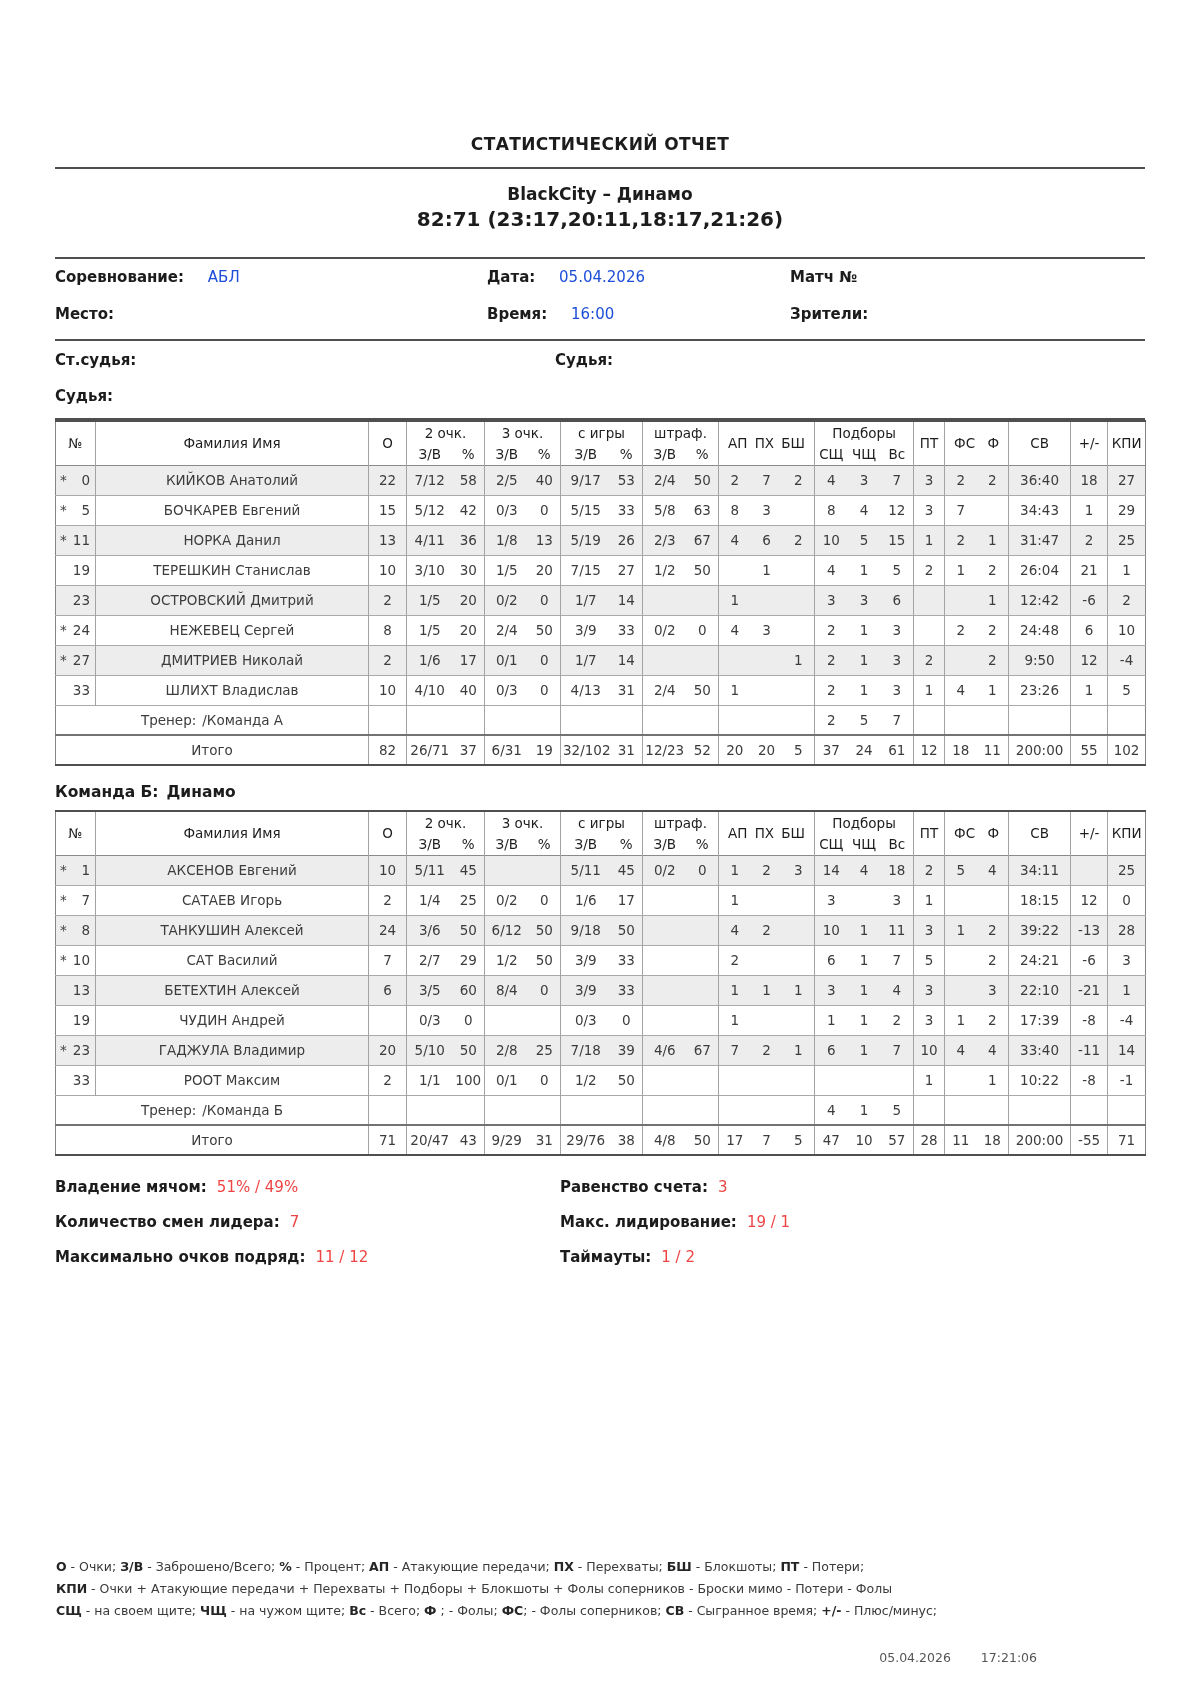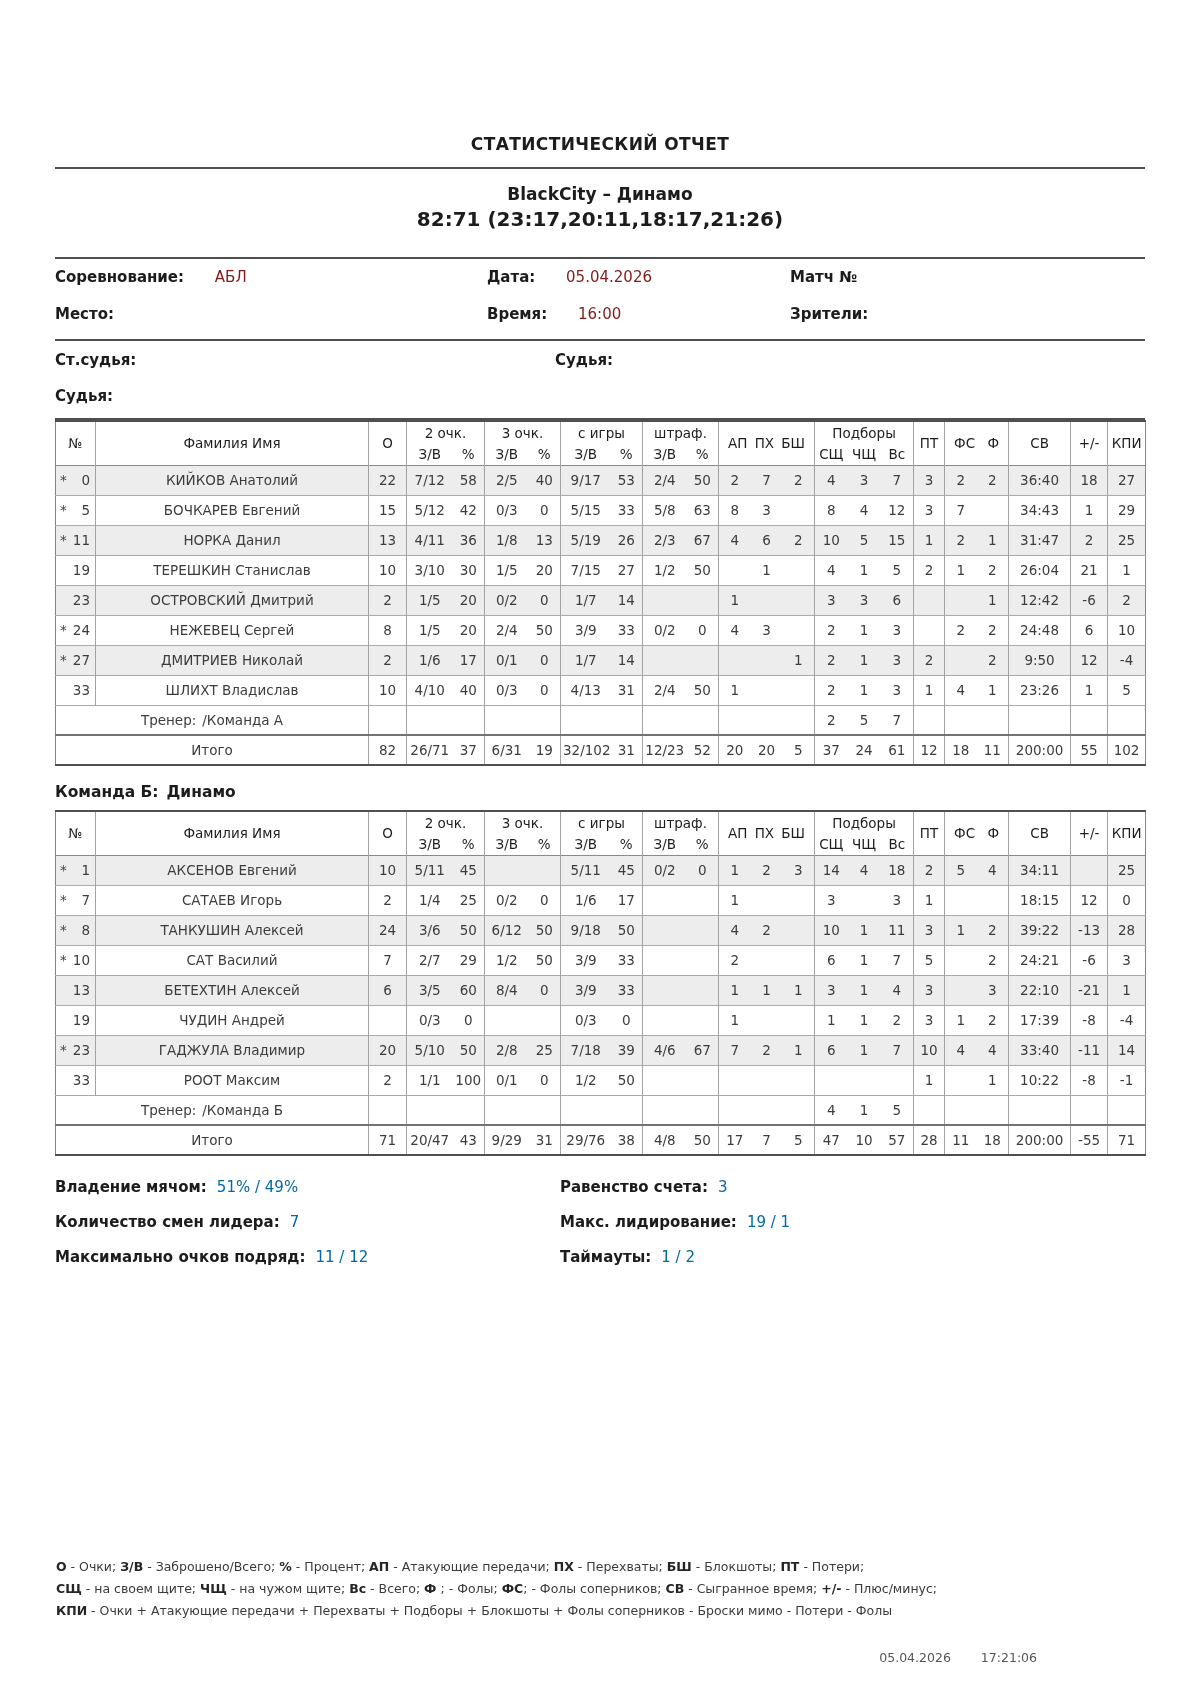--- a/index.html
+++ b/index.html
@@ -10,21 +10,21 @@
   .title { text-align:center; font-size:17px; font-weight:700; letter-spacing:.4px; margin-bottom:13px; color:#1c1c1c; }
   .rule { border-top:2px solid #4f4f4f; height:0; }
   .matchup { text-align:center; font-size:17px; font-weight:700; margin-top:15px; color:#1c1c1c; }
   .score { text-align:center; font-size:20px; font-weight:700; margin-top:3px; margin-bottom:26px; color:#1c1c1c; }
 
   .info-row { display:flex; padding-top:9px; height:37px; font-size:15px; }
   .icol1 { width:432px; } .icol2 { width:303px; } .icol3 { flex:1; }
   .ref-row { display:flex; padding-top:10px; height:36px; font-size:15px; }
   .rcol1 { width:500px; } .rcol2 { flex:1; }
   .ilabel { font-weight:700; color:#1c1c1c; }
-  .ival { margin-left:26px; color:#7f1d1d; }
+  .ival { margin-left:19px; color:#1d4ed8; }
 
   .team-heading { font-size:15.5px; font-weight:700; margin:13px 0 9px; color:#1c1c1c; }
   .team-heading .tname { margin-left:8px; }
 
   table.stats { border-collapse:collapse; table-layout:fixed; width:1090px;
     border-left:1px solid #858585; border-right:1px solid #858585;
     border-top:2px solid #4f4f4f; border-bottom:2px solid #4f4f4f; }
   .stats th, .stats td { padding:0 2px; font-size:13.5px; font-weight:400; color:#3c3c3c;
     white-space:nowrap; overflow:hidden; text-align:center; height:30px; }
   .stats thead th { height:22px; color:#1d1d1d; }
@@ -40,21 +40,21 @@
   tr.striped { background:#ededed; }
   .spread { display:flex; justify-content:space-between; padding:0 7px; }
   .tlabel { text-align:left; padding-left:4px; }
   .tlabel .tl2 { margin-left:6px; }
   .totlabel { text-align:right; padding-right:9px; color:#1d1d1d; }
 
   .summary { display:flex; margin-top:22px; font-size:15px; }
   .sum-col1 { width:505px; } .sum-col2 { flex:1; }
   .sum-item { display:flex; margin-bottom:17px; }
   .sum-label { font-weight:700; color:#1c1c1c; }
-  .sum-value { margin-left:10px; color:#0369a1; }
+  .sum-value { margin-left:10px; color:#ef4444; }
 
   .legend { position:absolute; left:56px; right:56px; top:1556px; font-size:12.5px; color:#3a3a3a; line-height:22px; }
   .legend b { font-weight:700; color:#252525; }
   .footer { position:absolute; top:1650px; right:163px; font-size:12.5px; color:#555; }
   .footer .ftime { margin-left:30px; }
 </style>
 </head>
 <body>
 
 <div class="page">
@@ -844,21 +844,21 @@
         </div>
         <div class="sum-item">
           <span class="sum-label">Таймауты:</span>
           <span class="sum-value">1 / 2</span>
         </div>
       </div>
   </div>
 
   <div class="legend" id="legend">
       <div><b>О</b><span> - Очки; </span><b>З/В</b><span> - Заброшено/Всего; </span><b>%</b><span> - Процент; </span><b>АП</b><span> - Атакующие передачи; </span><b>ПХ</b><span> - Перехваты; </span><b>БШ</b><span> - Блокшоты; </span><b>ПТ</b><span> - Потери;</span></div>
+      <div><b>КПИ</b><span> - Очки + Атакующие передачи + Перехваты + Подборы + Блокшоты + Фолы соперников - Броски мимо - Потери - Фолы</span></div>
       <div><b>СЩ</b><span> - на своем щите; </span><b>ЧЩ</b><span> - на чужом щите; </span><b>Вс</b><span> - Всего; </span><b>Ф</b><span> ; - Фолы; </span><b>ФС</b><span>; - Фолы соперников; </span><b>СВ</b><span> - Сыгранное время; </span><b>+/-</b><span> - Плюс/минус;</span></div>
-      <div><b>КПИ</b><span> - Очки + Атакующие передачи + Перехваты + Подборы + Блокшоты + Фолы соперников - Броски мимо - Потери - Фолы</span></div>
     </div>
 
   <div class="footer">
     <span class="fdate">05.04.2026</span><span class="ftime">17:21:06</span>
   </div>
 
 </div>
 
 </body></html>

